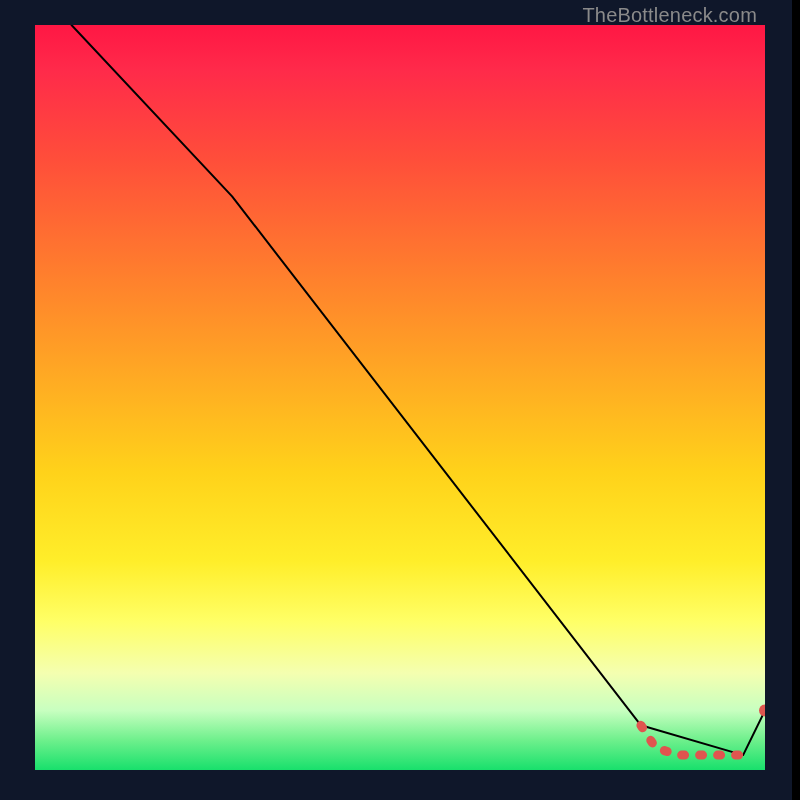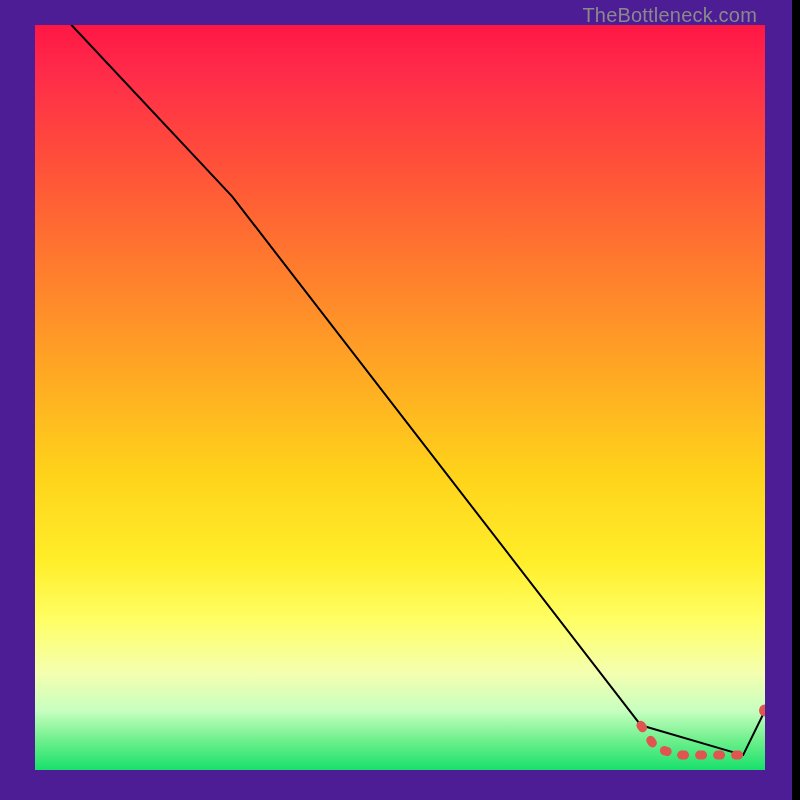--- a/index.html
+++ b/index.html
@@ -7,21 +7,21 @@
     padding: 0;
     width: 800px;
     height: 800px;
     background: #000;
     overflow: hidden;
   }
   .stage {
     position: relative;
     width: 792px;
     height: 800px;
-    background: #4c1d95;
+    background: #0f172a;
   }
   .plot {
     position: absolute;
     left: 35px;
     top: 25px;
     width: 730px;
     height: 745px;
     
     background: linear-gradient(to bottom,
       #ff1744 0%,

